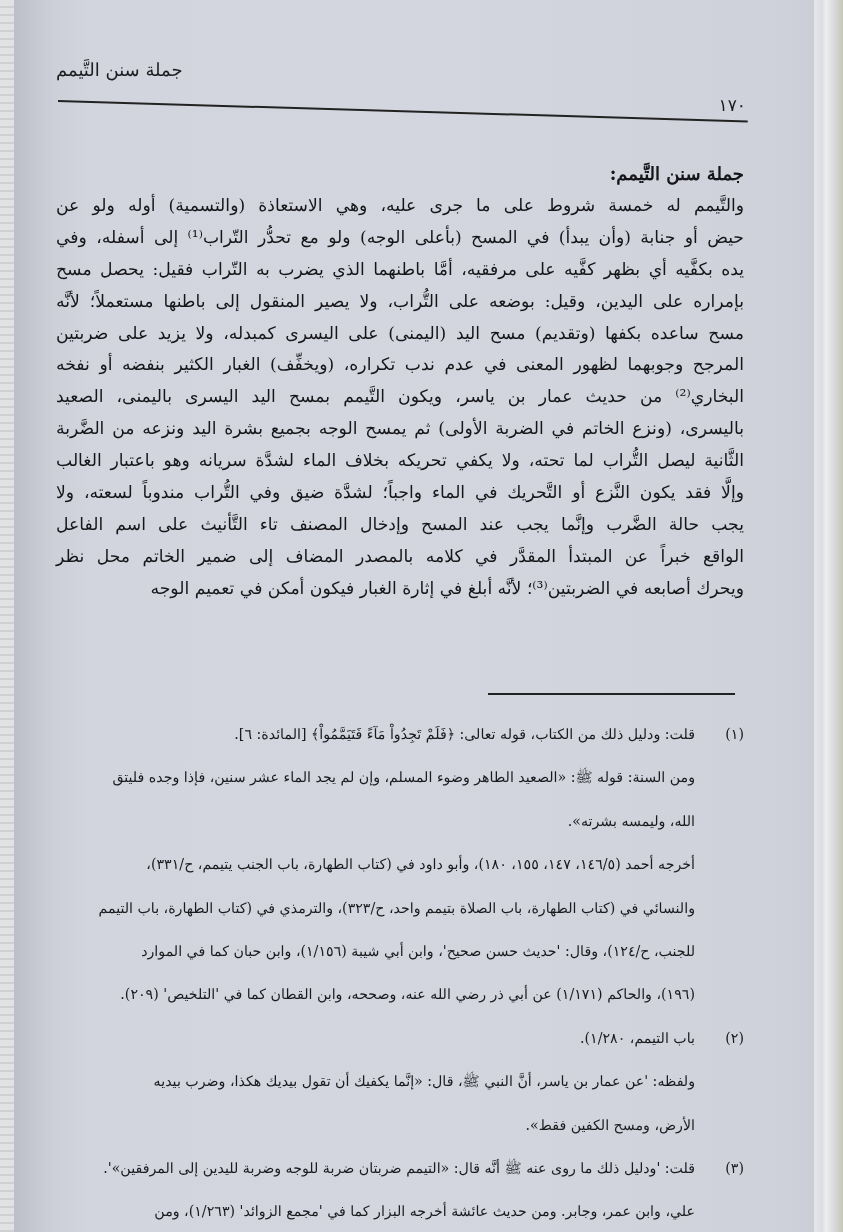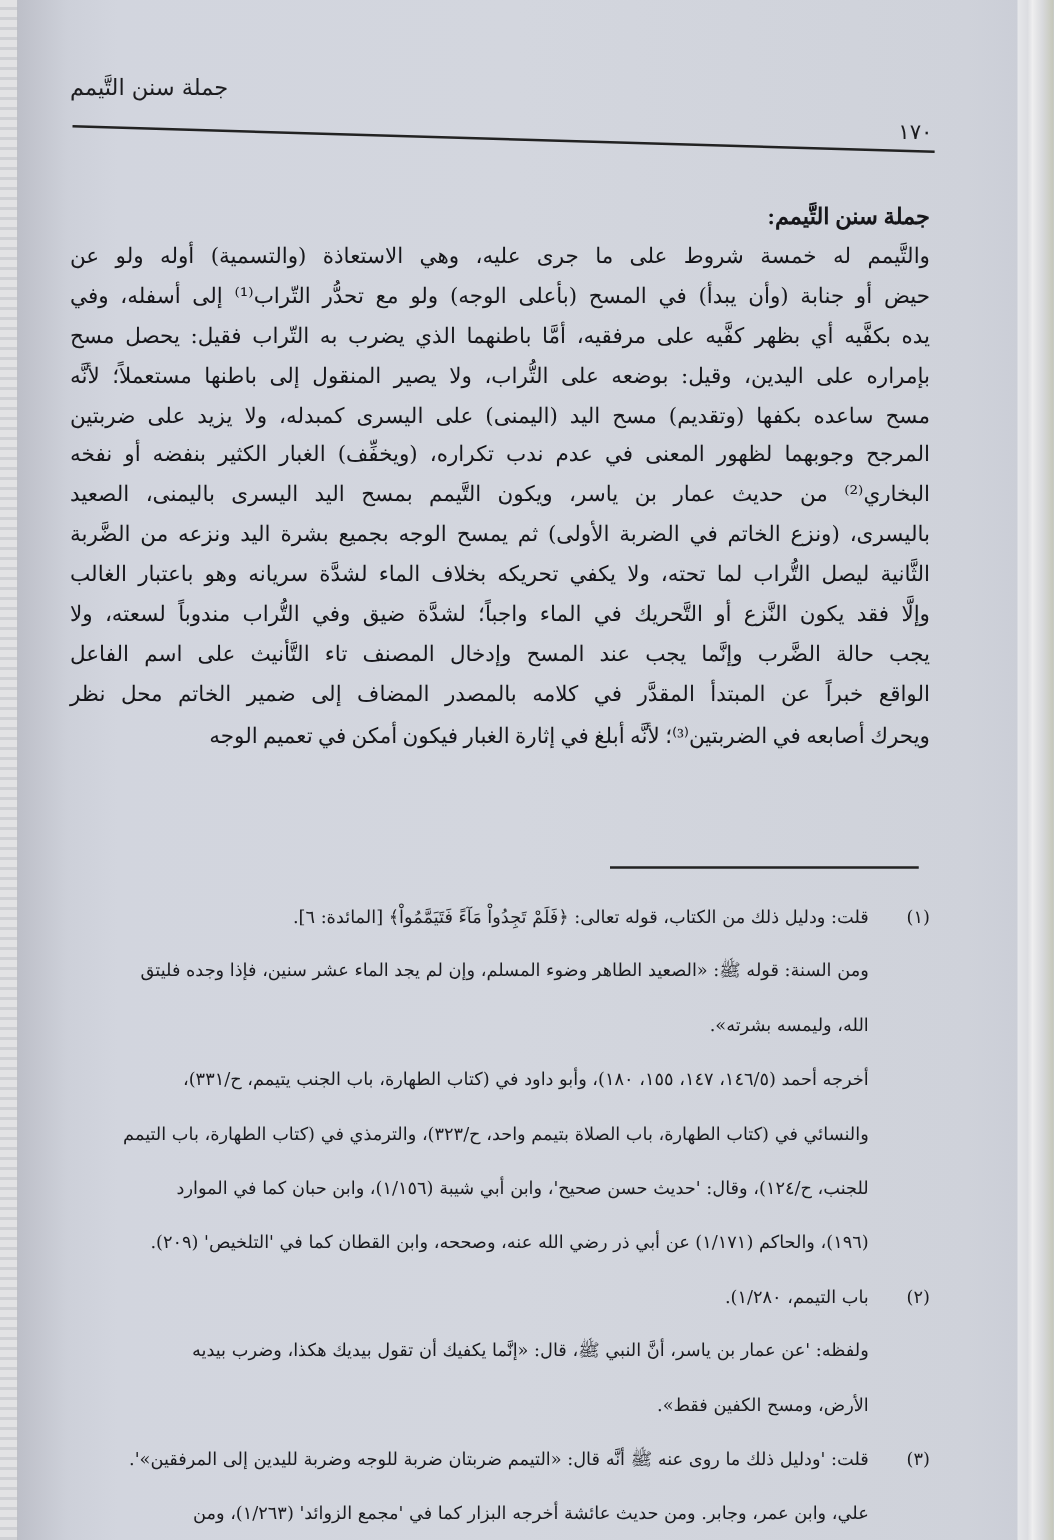--- a/index.html
+++ b/index.html
@@ -32,23 +32,23 @@
   }
   .header-rule {
     position:absolute; left:58px; top:100px; width:690px; height:2px;
     background:#222; transform:rotate(1.7deg); transform-origin:left center;
   }
   .body {
     position:absolute; left:56px; top:158px; width:688px;
     direction:rtl; text-align:justify; color:#16161a;
     font-size:17.2px; line-height:31.9px;
   }
-  .section-title { font-weight:bold; font-size:18px; margin:0;font-family:Liberation Serif, serif; }
+  .section-title { font-weight:bold; font-size:18px; margin:0; }
   .body p { margin:0; text-align:justify; text-align-last:justify; }
-  .body p.last { text-align-last:right;font-family:Liberation Serif, serif; }
+  .body p.last { text-align-last:right; }
   .fn-rule {
     position:absolute; left:488px; top:693px; width:247px; height:2px; background:#222;
   }
   .notes {
     position:absolute; left:56px; top:705px; width:688px;
     direction:rtl; color:#1a1a1e; font-size:14.2px; line-height:28.4px;
   }
   .note { margin:0 0 2px 0; position:relative; padding-right:34px; }
   .note-num { position:absolute; right:0; top:0; }
   .note p { margin:15px; }

